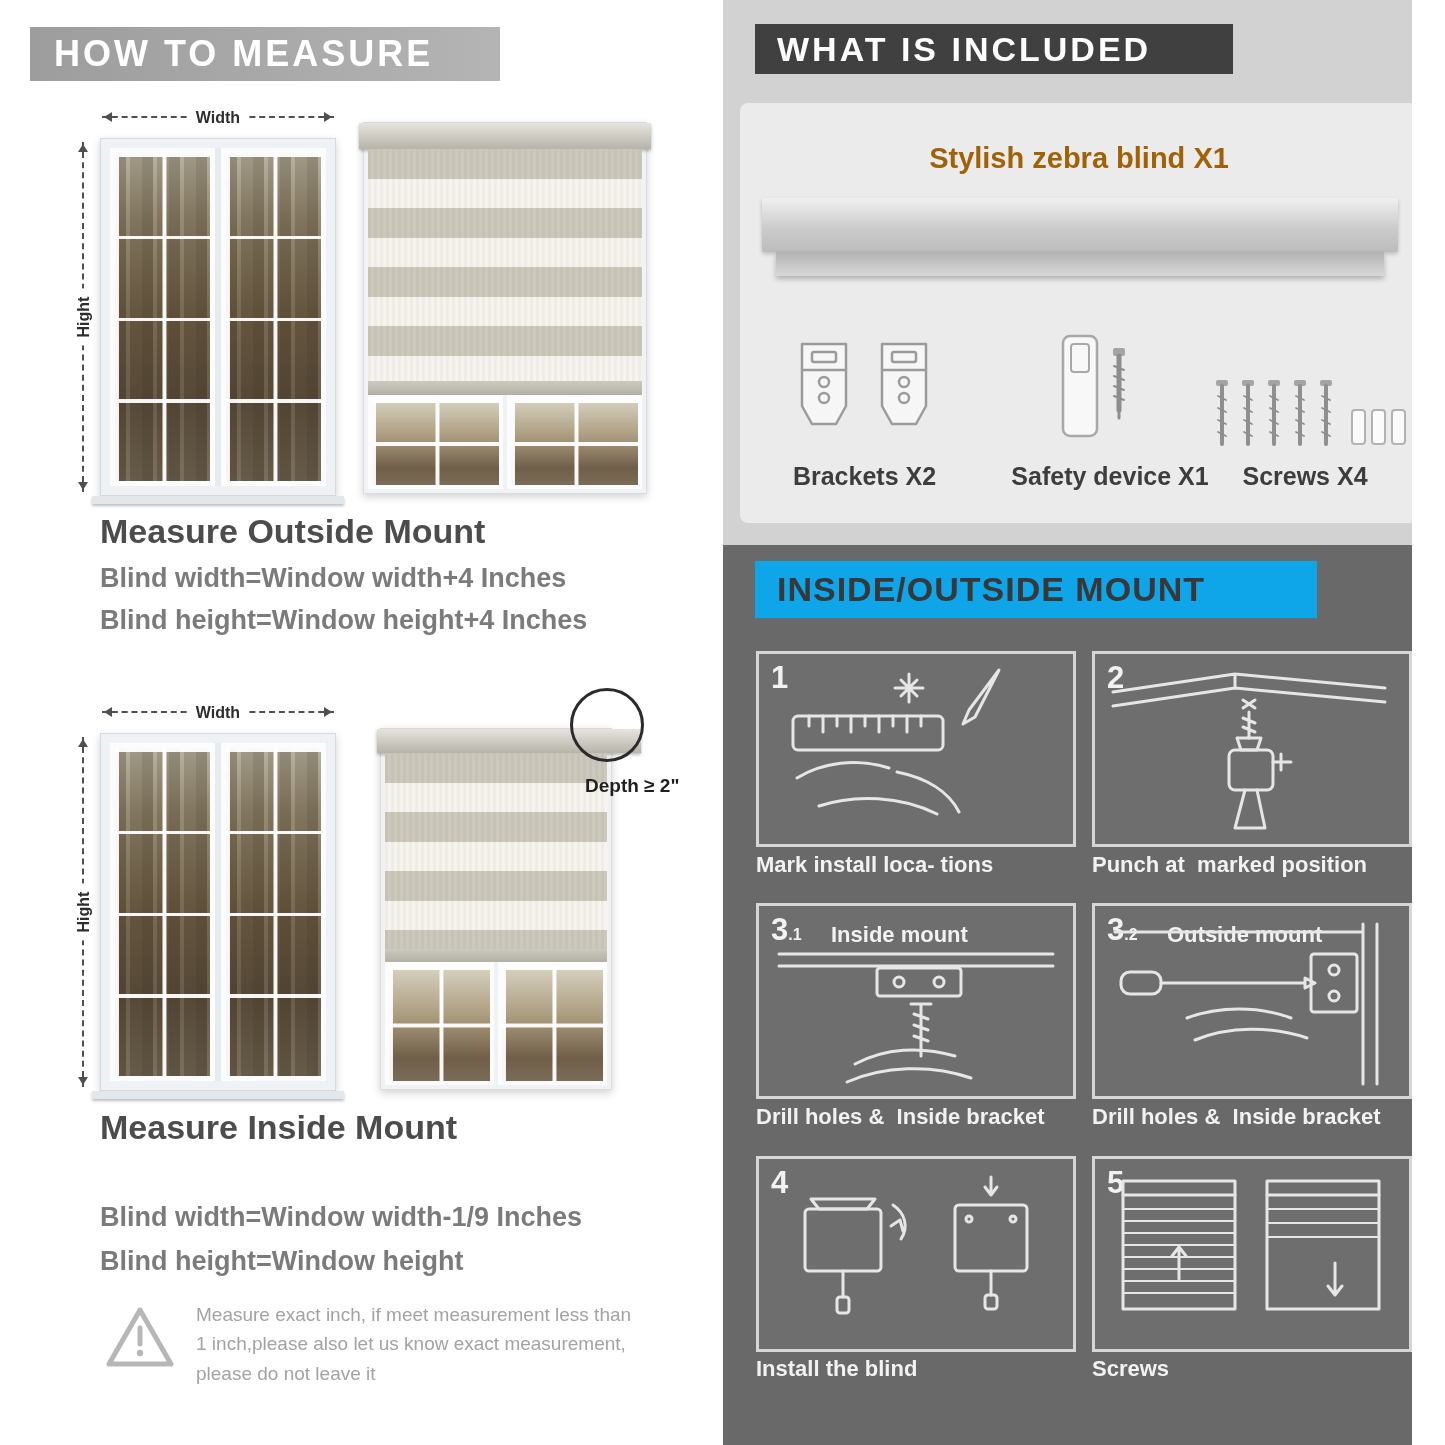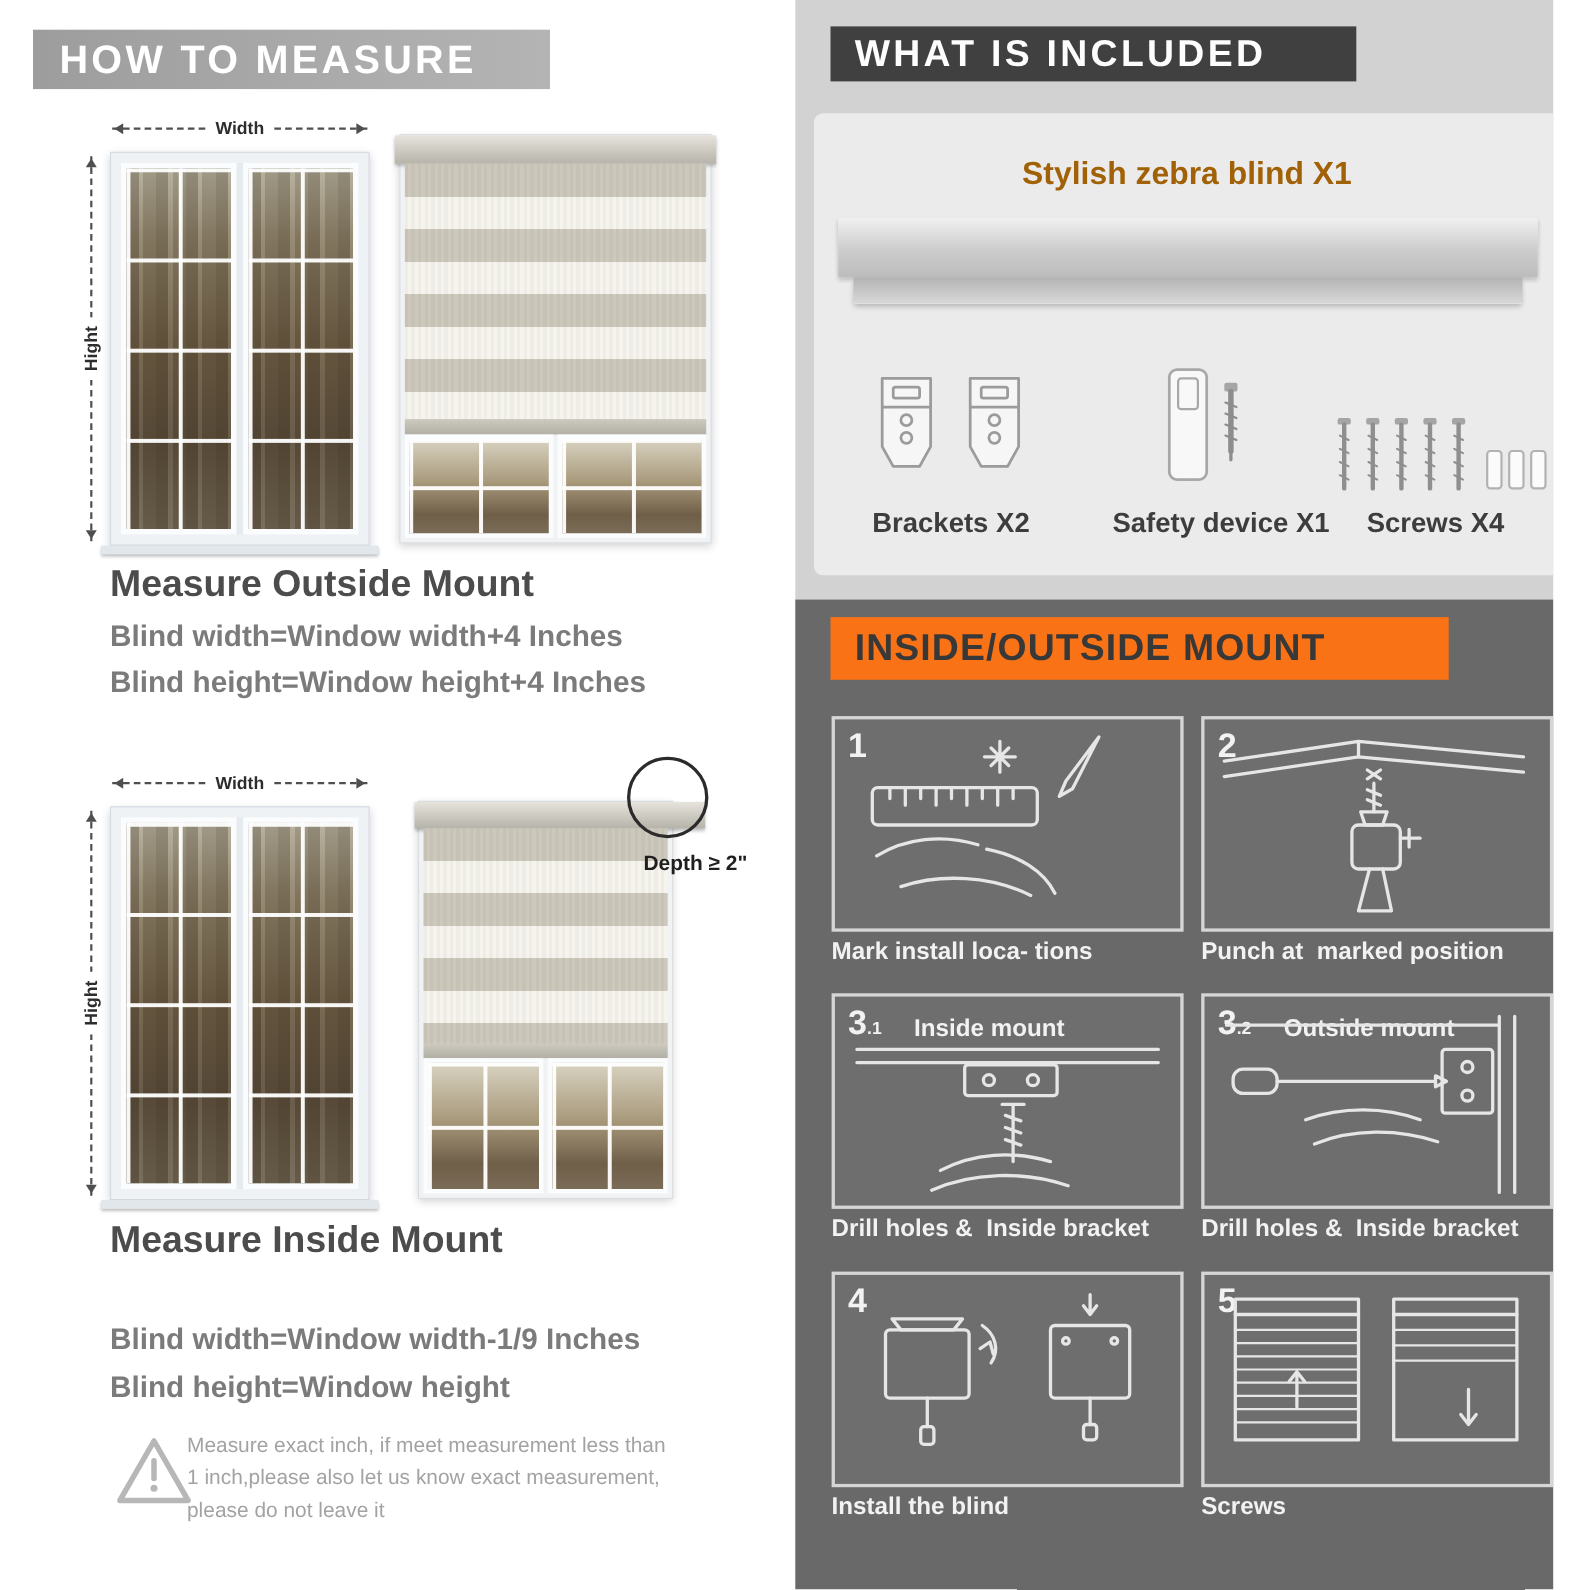--- a/index.html
+++ b/index.html
@@ -8,21 +8,21 @@
   .abs { position:absolute; }
 
   
   .howto-banner { left:30px; top:27px; width:470px; height:54px;
     background:linear-gradient(90deg,#9d9d9d,#b4b4b4); color:#fff; font-size:36px; font-weight:bold;
     letter-spacing:3px; display:flex; align-items:center; padding-left:24px; }
   .included-banner { left:755px; top:24px; width:478px; height:50px;
     background:#404040; color:#fdfdfd; font-size:34px; font-weight:bold; letter-spacing:3px;
     display:flex; align-items:center; padding-left:22px; }
   .mount-banner { left:755px; top:561px; width:562px; height:57px;
-    background:#f97316; color:#383838; font-size:34px; font-weight:bold; letter-spacing:1px;
+    background:#0ea5e9; color:#383838; font-size:34px; font-weight:bold; letter-spacing:1px;
     display:flex; align-items:center; padding-left:22px; }
 
   
   .right-top { left:723px; top:0; width:722px; height:545px; background:#d2d2d2; }
   .right-bottom { left:723px; top:545px; width:722px; height:900px; background:#696969; }
   .included-card { left:740px; top:103px; width:678px; height:420px; background:#ebebeb; border-radius:8px; }
 
   
   .window { background:#eef2f5; border:1px solid #d3dbe1; box-shadow:0 3px 8px rgba(0,0,0,0.18); }
   .doors { position:absolute; inset:9px; display:flex; gap:6px; background:#e6ebef; }
@@ -180,21 +180,21 @@
 
   <div class="abs h-title" style="left:100px; top:1108px;">Measure Inside Mount</div>
   <div class="abs h-line" style="left:100px; top:1202px;">Blind width=Window width-1/9 Inches</div>
   <div class="abs h-line" style="left:100px; top:1246px;">Blind height=Window height</div>
 
   <svg class="abs" style="left:103px; top:1303px;" width="74" height="70" viewBox="0 0 74 70">
     <path d="M37 7 L68 61 H6 Z" fill="none" stroke="#b7b7b7" stroke-width="5" stroke-linejoin="round"></path>
     <path d="M37 25v16" stroke="#b7b7b7" stroke-width="5" stroke-linecap="round"></path>
     <circle cx="37" cy="50" r="3.2" fill="#b7b7b7"></circle>
   </svg>
-  <div class="abs warning-text" style="left:170px; top:1300px; width:448px;">Measure exact inch, if meet measurement less than 1 inch,please also let us know exact measurement, please do not leave it</div>
+  <div class="abs warning-text" style="left:196px; top:1300px; width:448px;">Measure exact inch, if meet measurement less than 1 inch,please also let us know exact measurement, please do not leave it</div>
 
   <div class="abs included-banner">WHAT IS INCLUDED</div>
   <div class="abs included-card"></div>
   <div class="abs product-title">Stylish zebra blind X1</div>
 
   <div class="abs headrail"></div>
   <div class="abs subrail"></div>
 
   <div class="abs" style="left:792px; top:338px; display:flex; gap:16px;">
     <svg width="64" height="94" viewBox="0 0 64 94">

